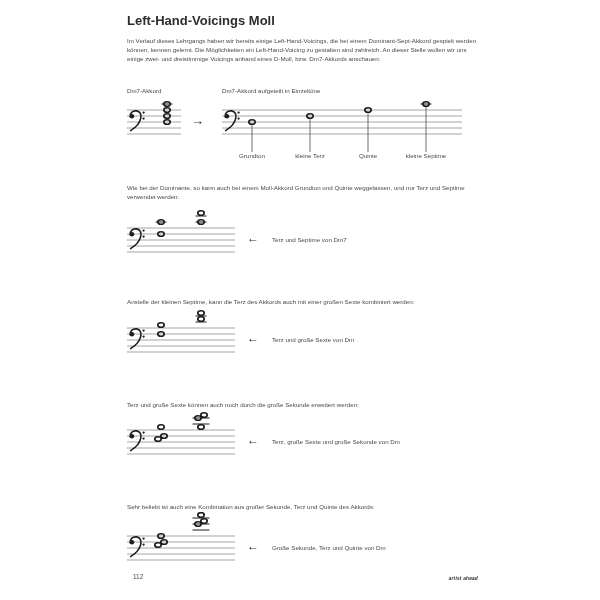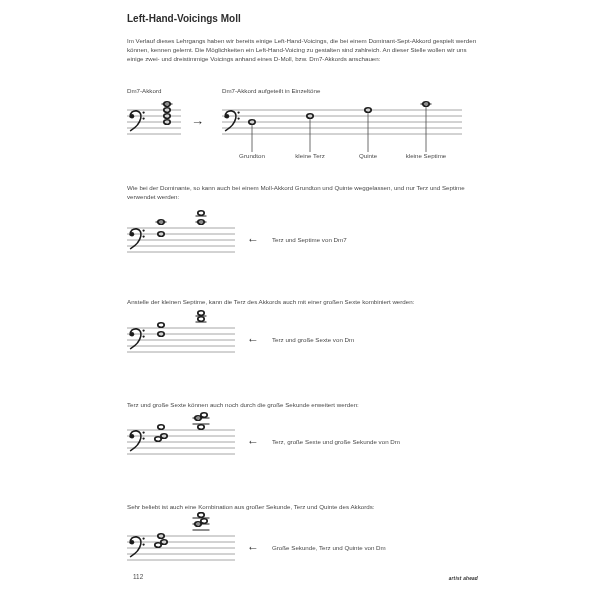--- a/index.html
+++ b/index.html
@@ -1,21 +1,21 @@
 <!DOCTYPE html>
 <html><head>
 <meta charset="utf-8">
 <style>
   html,body{margin:0;padding:0;background:#ffffff;}
   .page{
     position:relative;width:600px;height:600px;background:#ffffff;overflow:hidden;
     font-family:"Liberation Sans",sans-serif;color:#454545;
   }
   .abs{position:absolute;}
-  .title{left:127px;top:13px;font-size:10px;font-weight:bold;color:#2d2d2d;}
+  .title{left:127px;top:13px;font-size:13px;font-weight:bold;color:#2d2d2d;}
   .intro{left:127px;top:36px;width:352px;font-size:6.2px;line-height:9.2px;color:#4a4a4a;}
   .exlabel{top:87px;font-size:6.2px;color:#4a4a4a;}
   .lbl-chord{left:127px;}
   .lbl-split{left:222px;}
   .svg-staff{position:absolute;}
   .sv1{left:127px;top:96px;}
   .sv2{left:222px;top:96px;}
   .sv3{left:127px;top:208px;}
   .sv4{left:127px;top:308px;}
   .sv5{left:127px;top:410px;}

